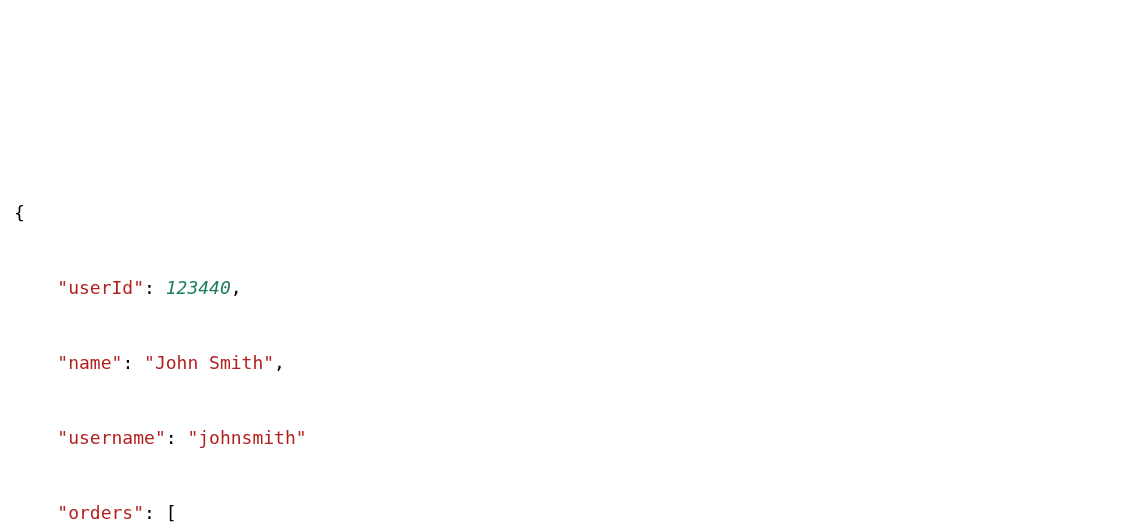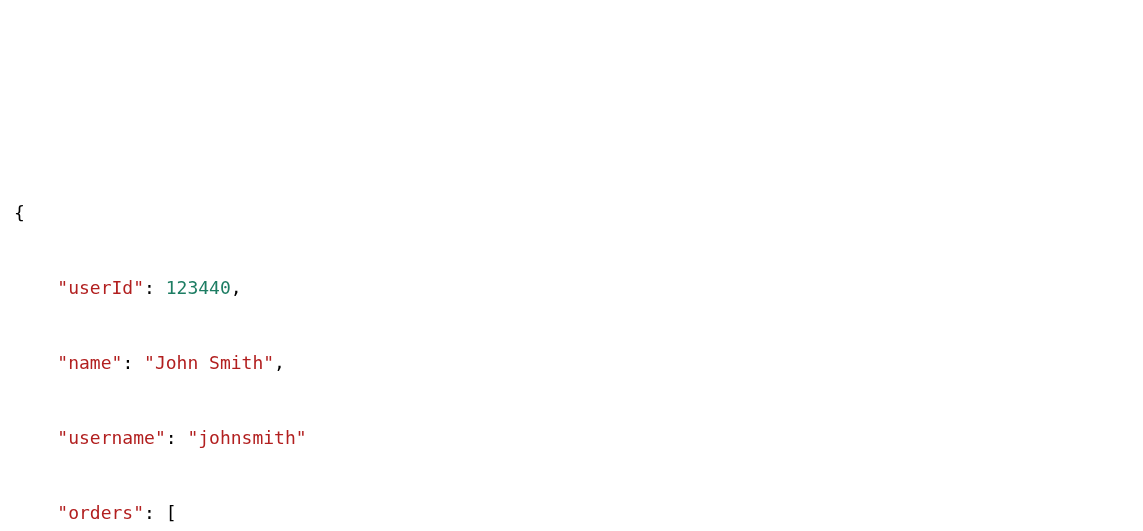--- a/index.html
+++ b/index.html
@@ -7,21 +7,21 @@
       background: #fff;
       font-family: "Courier New", Courier, monospace;
       font-size: 18px;
       line-height: 2.05;
       padding: 10px 14px;
       color: #000;
       white-space: pre;
     }
     .k  { color: #b21f1f; }   
     .s  { color: #b21f1f; }   
-    .n  { color: #1d7d63; }   
+    .n  { color: #1d7d63; font-style: italic; }   
     .p  { color: #000; }      
     .line { display: block; }
     .i1 { padding-left: 4ch; }
   </style>
 </head>
 <body>
 
 
 
 <code>

